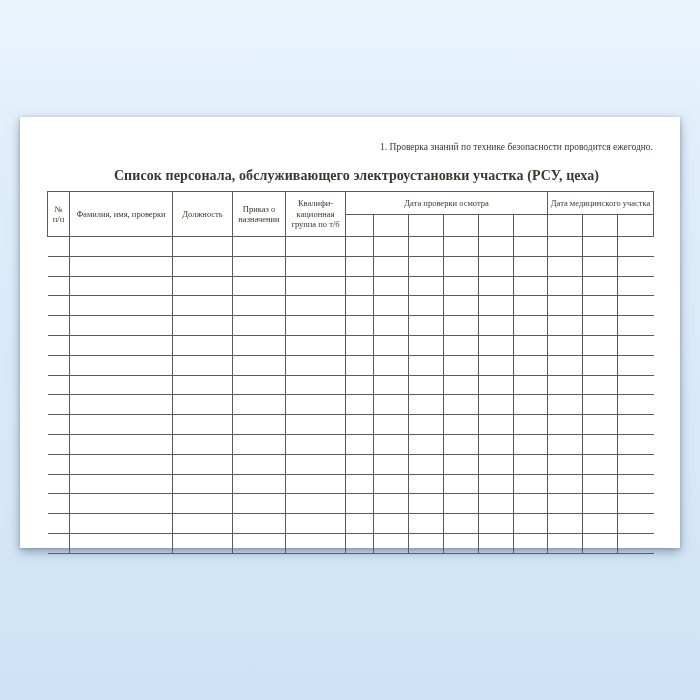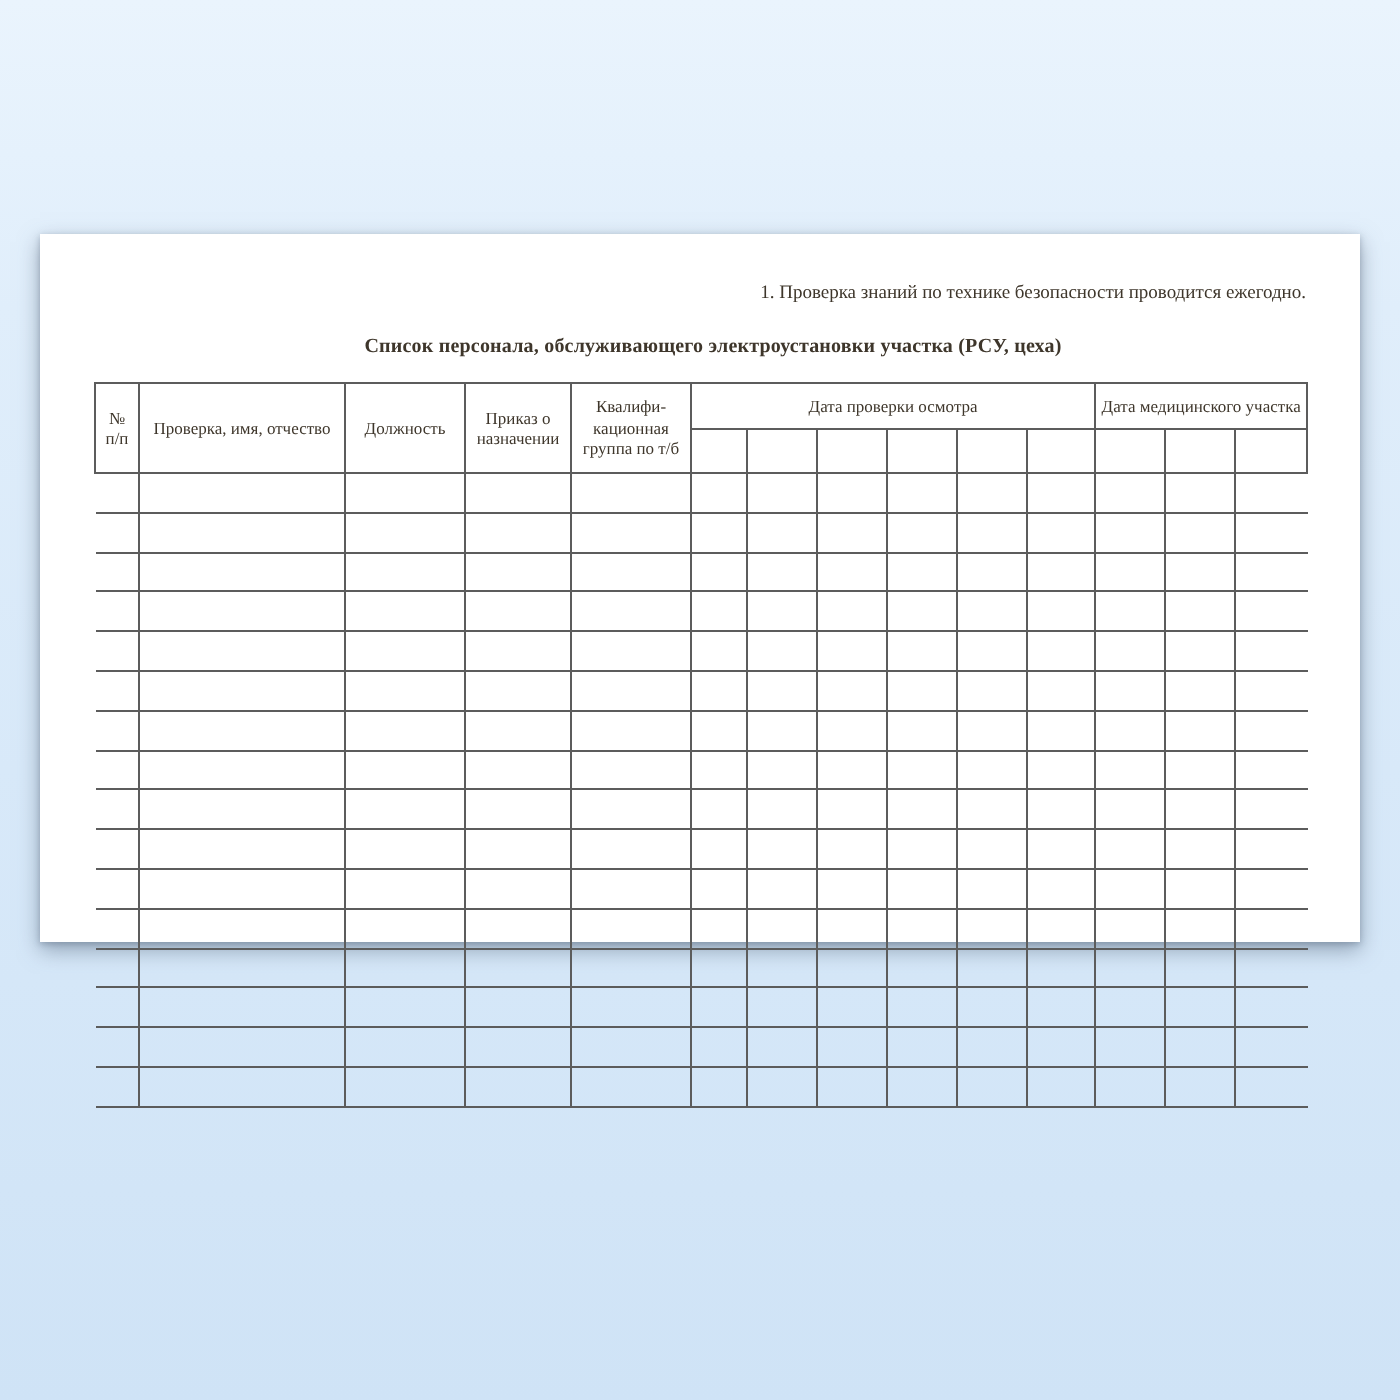--- a/index.html
+++ b/index.html
@@ -12,41 +12,41 @@
     overflow: hidden;
     position: relative;
     font-family: "Liberation Serif", serif;
     background: linear-gradient(180deg, #eaf4fd 0%, #e0eefb 22%, #d8e9f9 55%, #cfe3f6 100%);
   }
   .page {
     position: absolute;
     left: 20px;
     top: 117px;
     width: 660px;
-    height: 354px;
+    height: 431px;
     background: #ffffff;
     box-shadow: 0 4px 10px rgba(90, 108, 130, 0.55), 0 1px 3px rgba(80, 95, 115, 0.35);
   }
   .notes {
     position: absolute;
     top: 23px;
     right: 27px;
     text-align: right;
     font-size: 9.5px;
     line-height: 14.5px;
     color: #3e362b;
     white-space: nowrap;
   }
   .doc-title {
     position: absolute;
     top: 168px;
     left: 13px;
     right: 0;
     text-align: center;
-    font-size: 10px;
+    font-size: 14px;
     font-weight: bold;
     color: #3e362b;
     letter-spacing: 0.1px;
   }
   .doc-title { top: 51px; } 
   table.form {
     position: absolute;
     left: 27px;
     top: 74px;
     width: 606px;
@@ -106,21 +106,21 @@
         <col style="width:35px">
         <col style="width:34px">
       <col style="width:35px">
         <col style="width:35px">
         <col style="width:36px">
     </colgroup>
     <thead>
       <tr class="group-row">
         <th rowspan="2">№
 п/п</th>
-        <th rowspan="2">Проверка, имя, отчество</th>
+        <th rowspan="2">Фамилия, имя, проверки</th>
         <th rowspan="2">Должность</th>
         <th rowspan="2">Приказ о
 назначении</th>
         <th rowspan="2">Квалифи-
 кационная
 группа по т/б</th>
         <th colspan="6">Дата проверки осмотра</th>
         <th colspan="3">Дата медицинского участка</th>
       </tr>
       <tr class="sub-row" id="subheader-row">

